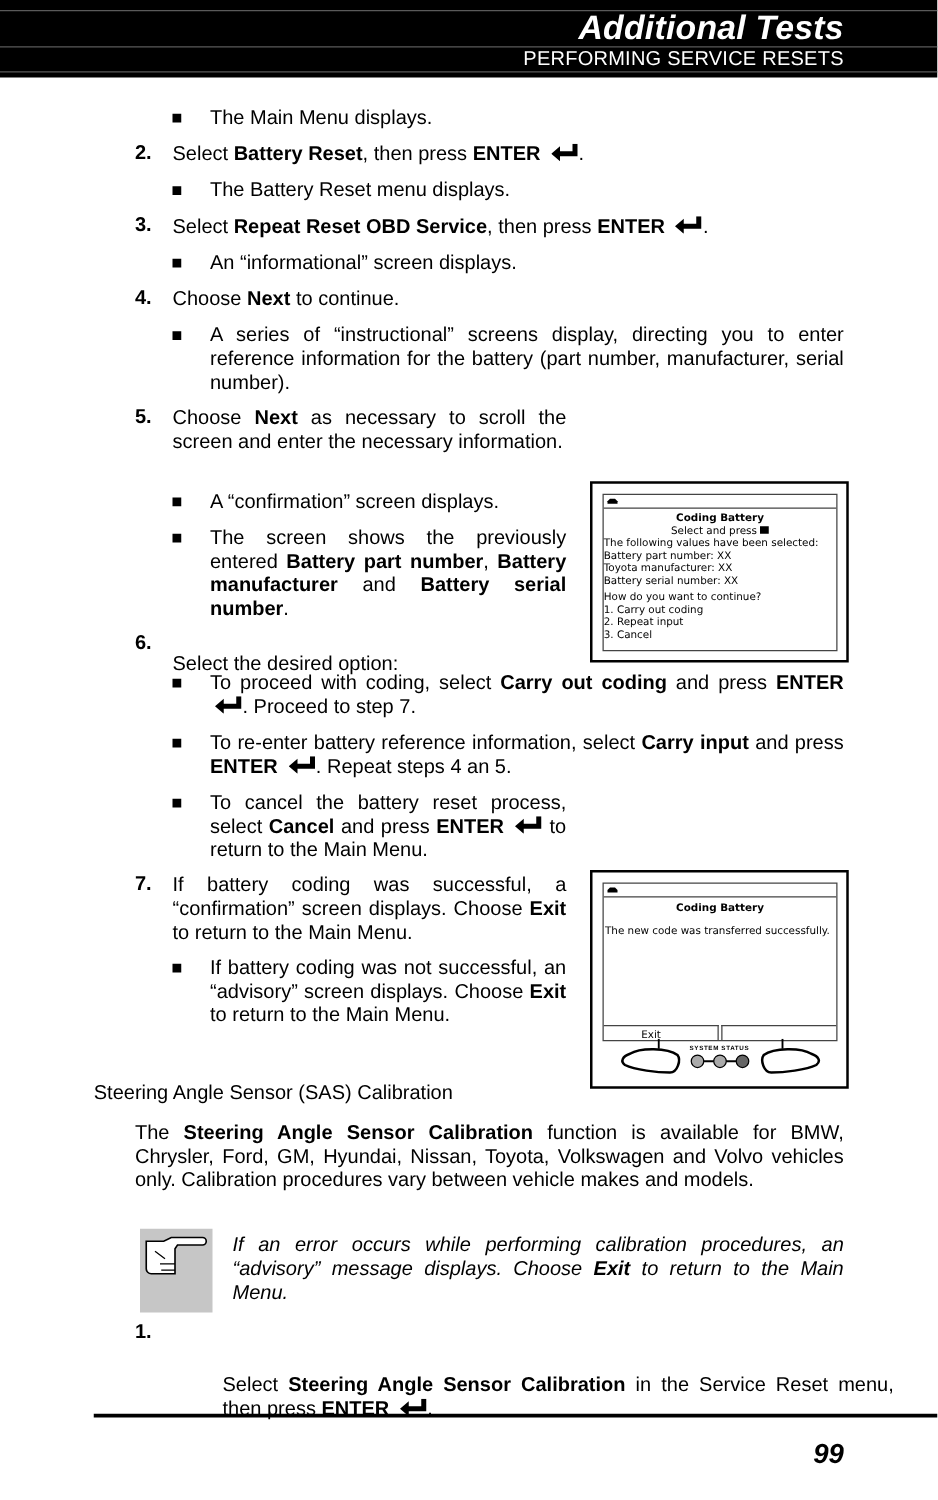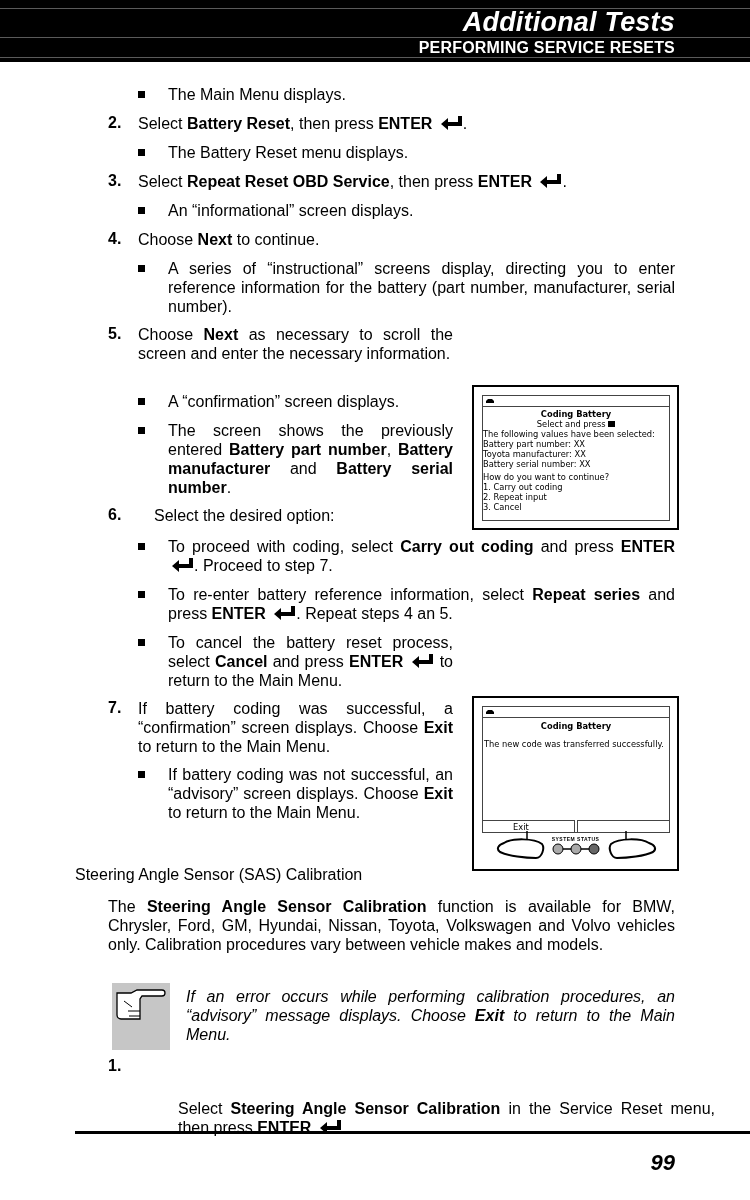--- a/index.html
+++ b/index.html
@@ -9,21 +9,21 @@
   }
   .header {
     position: absolute; left: 0; top: 0; width: 750px; height: 62px; background: #000;
   }
   .header .hline { position: absolute; left: 0; width: 750px; height: 1px; background: #5a5a5a; }
   .header .title {
     position: absolute; right: 75px; top: 7px; color: #fff; font-weight: bold; font-style: italic;
     font-size: 27px; letter-spacing: 0.2px;
   }
   .header .subtitle {
-    position: absolute; right: 75px; top: 39px; color: #fff; font-weight: bold; font-size: 16px; letter-spacing: 0.2px; text-align: center;
+    position: absolute; right: 75px; top: 39px; color: #fff; font-weight: normal; font-size: 16px; letter-spacing: 0.2px; text-align: center;
   }
   .line { position: absolute; line-height: 19px; }
   .bullet::before {
     content: ""; position: absolute; left: -30px; top: 6px; width: 7px; height: 7px; background: #000;
   }
   .num { position: absolute; font-weight: bold; }
   .just { text-align: justify; }
   b { font-weight: bold; }
   .enter {
     display: inline-block; width: 22px; height: 14px; vertical-align: -1px; margin-left: 4px;
@@ -117,31 +117,31 @@
     <div>Toyota manufacturer: XX</div>
     <div>Battery serial number: XX</div>
     <div style="margin-top:3px">How do you want to continue?</div>
     <div>1. Carry out coding</div>
     <div>2. Repeat input</div>
     <div>3. Cancel</div>
   </div>
 </div>
 
 <div class="num" style="left:108px; top:506px;">6.</div>
-<div class="line" style="left:138px; top:506px; width:540px;margin-left:16px;">Select the desired option:</div>
+<div class="line" style="left:138px; top:522px; width:540px;">Select the desired option:</div>
 
 <div class="line bullet just" style="left:168px; top:537px; width:507px;">
   <span>To proceed with coding, select </span><b>Carry out coding</b><span> and press </span><b>ENTER</b>
   <svg class="enter" viewBox="0 0 22 14">
       <path d="M17 0h4v10H7v4L0 8l7-6v4h10z" fill="#000"></path>
     </svg><span>. Proceed to step 7.</span>
 </div>
 
 <div class="line bullet just" style="left:168px; top:585px; width:507px;">
-  <span>To re-enter battery reference information, select </span><b>Repeat series</b><span> and press </span><b>ENTER</b>
+  <span>To re-enter battery reference information, select </span><b>Carry input</b><span> and press </span><b>ENTER</b>
   <svg class="enter" viewBox="0 0 22 14">
       <path d="M17 0h4v10H7v4L0 8l7-6v4h10z" fill="#000"></path>
     </svg><span>. Repeat steps 4 an 5.</span>
 </div>
 
 <div class="line bullet just" style="left:168px; top:633px; width:285px;">
   <span>To cancel the battery reset process, select </span><b>Cancel</b><span> and press </span><b>ENTER</b>
   <svg class="enter" viewBox="0 0 22 14">
       <path d="M17 0h4v10H7v4L0 8l7-6v4h10z" fill="#000"></path>
     </svg><span> to return to the Main Menu.</span>

